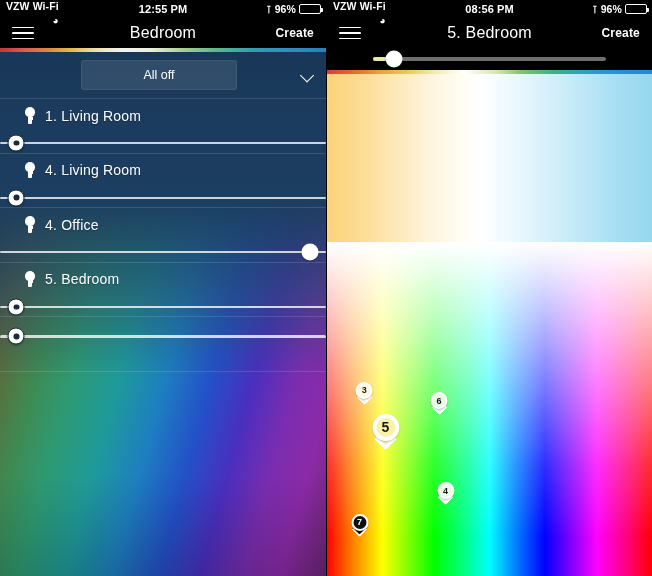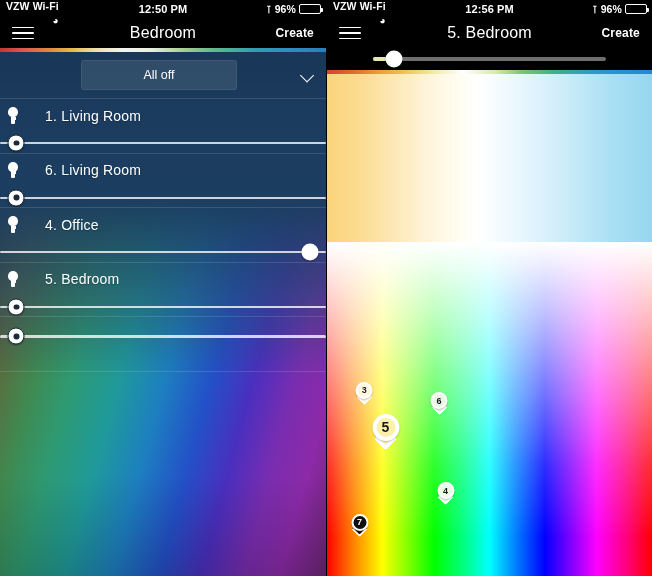--- a/index.html
+++ b/index.html
@@ -135,21 +135,21 @@
     width:9px; height:9px;
     border-right:1.8px solid #fff; border-bottom:1.8px solid #fff;
     transform:rotate(45deg);
   }
 
   .lamp-row {
     position:relative; height:54.6px;
     border-top:1px solid rgba(255,255,255,.13);
     padding:0;
   }
-  .lamp-head { display:flex; align-items:center; gap:26px; padding:8px 0 0 7px; }
+  .lamp-head { display:flex; align-items:center; gap:9px; padding:8px 0 0 24px; }
   .bulb-icon { width:12px; height:17px; position:relative; flex:none; }
   .bulb-icon .glass {
     position:absolute; left:1px; top:0; width:10px; height:10px;
     background:#fff; border-radius:50% 50% 45% 45%;
   }
   .bulb-icon .neck {
     position:absolute; left:3.5px; top:9.5px; width:5px; height:3px; background:#fff;
   }
   .bulb-icon .base {
     position:absolute; left:4.3px; top:12.6px; width:3.4px; height:4px; background:#fff;
@@ -247,21 +247,21 @@
         <div class="dots">
           <span class="dot on"></span>
             <span class="dot on"></span>
           <span class="dot"></span>
             <span class="dot"></span>
             <span class="dot"></span>
         </div>
         <span class="sb-carrier">VZW Wi-Fi</span>
         <span class="wifi">◕</span>
       </div>
-      <div class="sb-center">12:50 PM</div>
+      <div class="sb-center">12:55 PM</div>
       <div class="sb-right">
         <span class="bt">⊺</span>
         <span class="batt-pct">96%</span>
         <span class="batt"><span class="batt-fill" style="width:96%"></span></span>
       </div>
     </div>
 
     <div class="navbar left-nav">
       <div class="hamburger">
         <span></span>
@@ -296,21 +296,21 @@
         </div>
       </div>
 
       <div class="lamp-row">
         <div class="lamp-head">
           <span class="bulb-icon">
               <i class="glass"></i>
               <i class="neck"></i>
               <i class="base"></i>
             </span>
-          <span class="lamp-name">6. Living Room</span>
+          <span class="lamp-name">4. Living Room</span>
         </div>
         <div class="lamp-slider">
           <div class="lamp-track"></div>
           <div class="lamp-knob-off" style="left:5%"></div>
         </div>
       </div>
 
 
       <div class="lamp-row">
         <div class="lamp-head">
@@ -361,21 +361,21 @@
         <div class="dots">
           <span class="dot on"></span>
             <span class="dot on"></span>
             <span class="dot on"></span>
           <span class="dot"></span>
             <span class="dot"></span>
         </div>
         <span class="sb-carrier">VZW Wi-Fi</span>
         <span class="wifi">◕</span>
       </div>
-      <div class="sb-center">12:56 PM</div>
+      <div class="sb-center">08:56 PM</div>
       <div class="sb-right">
         <span class="bt">⊺</span>
         <span class="batt-pct">96%</span>
         <span class="batt"><span class="batt-fill" style="width:96%"></span></span>
       </div>
     </div>
 
     <div class="navbar right-nav">
       <div class="hamburger">
         <span></span>

